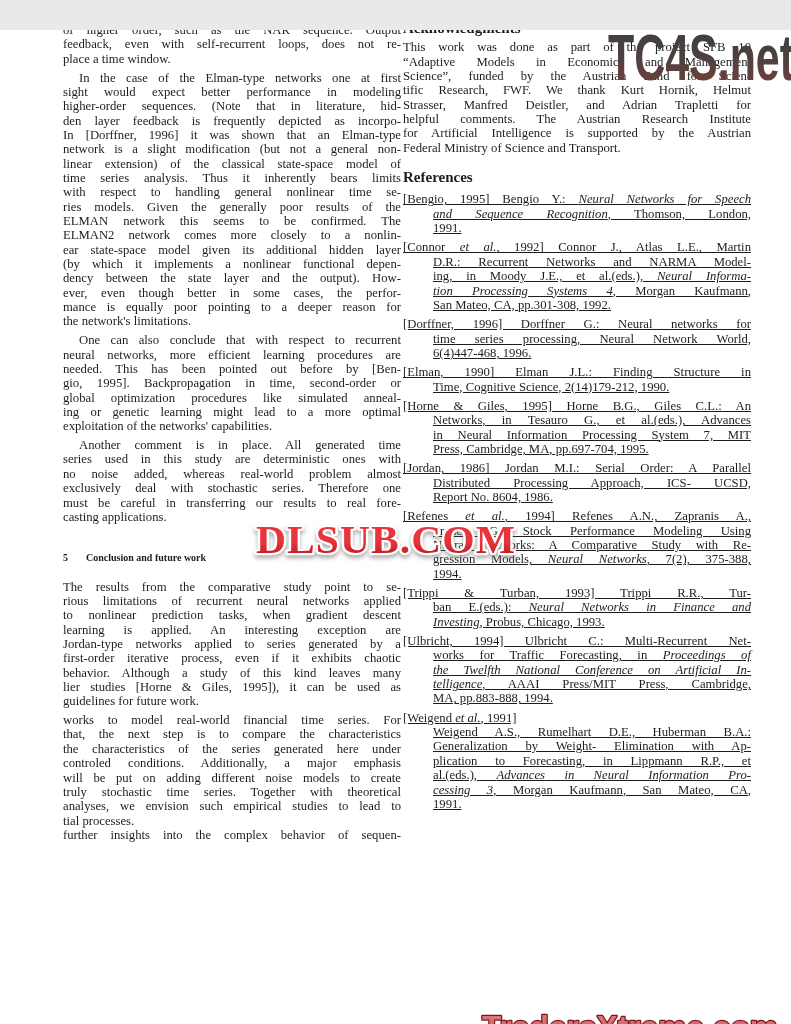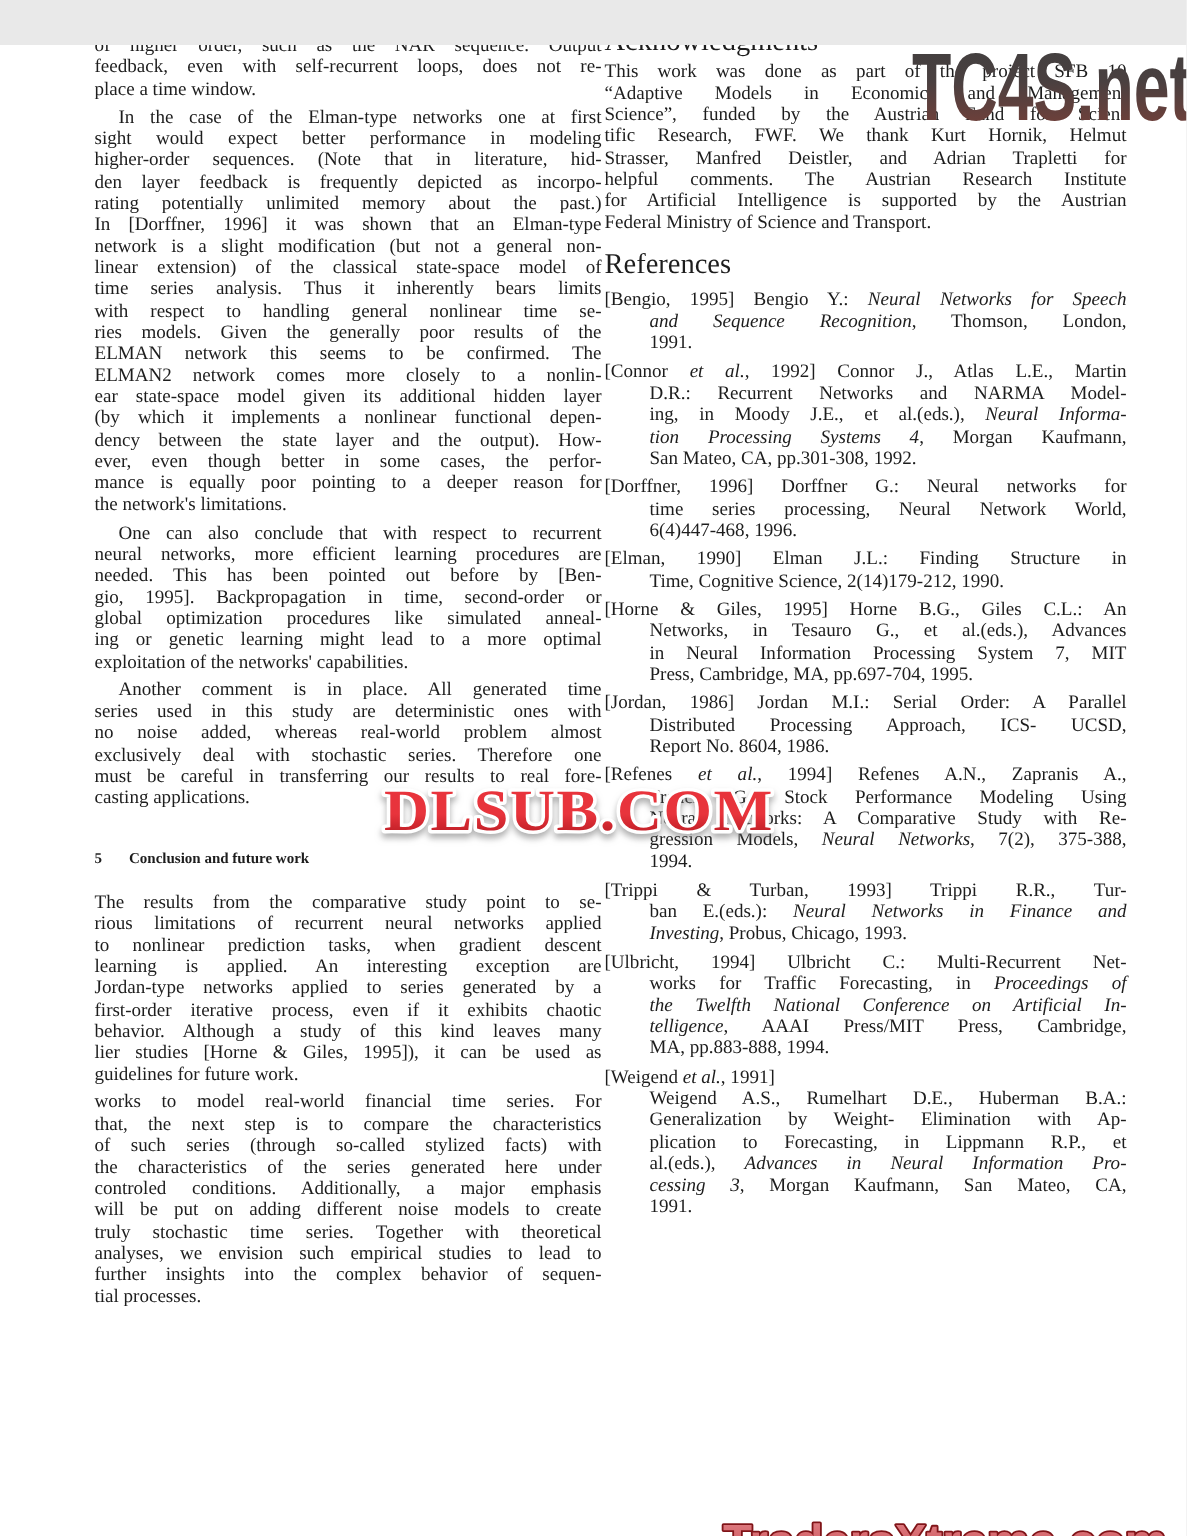--- a/index.html
+++ b/index.html
@@ -8,23 +8,23 @@
   .col{position:absolute;}
   #colL{left:63px;top:-7px;width:338px;}
   #colR{left:403px;top:-9px;width:348px;}
   .textcol{font-size:12.7px;line-height:14.35px;}
   .ln{text-align:justify;text-align-last:justify;}
   .ln.nj{text-align-last:left;}
   .ln.ind{text-indent:16px;}
   .para{margin:0 0 4.5px 0;}
   .h-sec{font-size:10px;font-weight:bold;margin:27px 0 14px 0;}
   .h-sec .num{margin-right:18px;}
-  .h-small{font-size:19px;font-weight:normal;margin:0 0 5px 0;}
+  .h-small{font-size:15px;font-weight:bold;margin:0 0 5px 0;}
   #refs-head{margin:15px 0 8px 0;}
-  .ref{padding-left:30px;margin-bottom:5px;}
+  .ref{padding-left:30px;margin-bottom:5px;text-decoration:underline;}
   .ln.hang{margin-left:-30px;}
   .wm{position:absolute;pointer-events:none;}
   #wm-tc4s{left:604px;top:-4px;}
   #wm-dlsub{left:248px;top:481px;filter:drop-shadow(0 3px 2px rgba(110,110,110,0.55));}
   #wm-traders{left:476px;top:976px;filter:drop-shadow(0 0 1.5px #ffffff) drop-shadow(0 0 2px rgba(255,255,255,0.9));}
   #wm-tc4s text{font-family:"Liberation Sans",sans-serif;font-weight:bold;font-size:64px;}
   #wm-dlsub text{font-family:"Liberation Serif",serif;font-weight:bold;font-size:39px;letter-spacing:1px;
                  paint-order:stroke;stroke-width:4.5px;stroke-linejoin:round;}
   #wm-traders text{font-family:"Liberation Sans",sans-serif;font-weight:bold;font-size:31px;
                  paint-order:stroke;stroke-width:2.4px;stroke-linejoin:round;}
@@ -39,21 +39,20 @@
         <div class="para">
           <div class="ln">of higher order, such as the NAR sequence. Output</div>
           <div class="ln">feedback, even with self-recurrent loops, does not re-</div>
           <div class="ln nj">place a time window.</div>
         </div>
         <div class="para">
           <div class="ln ind">In the case of the Elman-type networks one at first</div>
           <div class="ln">sight would expect better performance in modeling</div>
           <div class="ln">higher-order sequences. (Note that in literature, hid-</div>
           <div class="ln">den layer feedback is frequently depicted as incorpo-</div>
-          <div class="ln">rating potentially unlimited memory about the past.)</div>
           <div class="ln">In [Dorffner, 1996] it was shown that an Elman-type</div>
           <div class="ln">network is a slight modification (but not a general non-</div>
           <div class="ln">linear extension) of the classical state-space model of</div>
           <div class="ln">time series analysis. Thus it inherently bears limits</div>
           <div class="ln">with respect to handling general nonlinear time se-</div>
           <div class="ln">ries models. Given the generally poor results of the</div>
           <div class="ln">ELMAN network this seems to be confirmed. The</div>
           <div class="ln">ELMAN2 network comes more closely to a nonlin-</div>
           <div class="ln">ear state-space model given its additional hidden layer</div>
           <div class="ln">(by which it implements a nonlinear functional depen-</div>
@@ -91,28 +90,27 @@
           <div class="ln">learning is applied. An interesting exception are</div>
           <div class="ln">Jordan-type networks applied to series generated by a</div>
           <div class="ln">first-order iterative process, even if it exhibits chaotic</div>
           <div class="ln">behavior. Although a study of this kind leaves many</div>
           <div class="ln">lier studies [Horne &amp; Giles, 1995]), it can be used as</div>
           <div class="ln nj">guidelines for future work.</div>
         </div>
         <div class="para">
           <div class="ln">works to model real-world financial time series. For</div>
           <div class="ln">that, the next step is to compare the characteristics</div>
-          <div class="ln">of such series (through so-called stylized facts) with</div>
           <div class="ln">the characteristics of the series generated here under</div>
           <div class="ln">controled conditions. Additionally, a major emphasis</div>
           <div class="ln">will be put on adding different noise models to create</div>
           <div class="ln">truly stochastic time series. Together with theoretical</div>
           <div class="ln">analyses, we envision such empirical studies to lead to</div>
+          <div class="ln nj">tial processes.</div>
           <div class="ln">further insights into the complex behavior of sequen-</div>
-          <div class="ln nj">tial processes.</div>
         </div>
       </div>
   </div>
 
   <div class="col textcol" id="colR">
     <div class="h-small">Acknowledgments</div>
     <div class="para" id="ack-para">
         <div class="ln">This work was done as part of the project SFB 10</div>
         <div class="ln">“Adaptive Models in Economics and Management</div>
         <div class="ln">Science”, funded by the Austrian Fund for Scien-</div>

